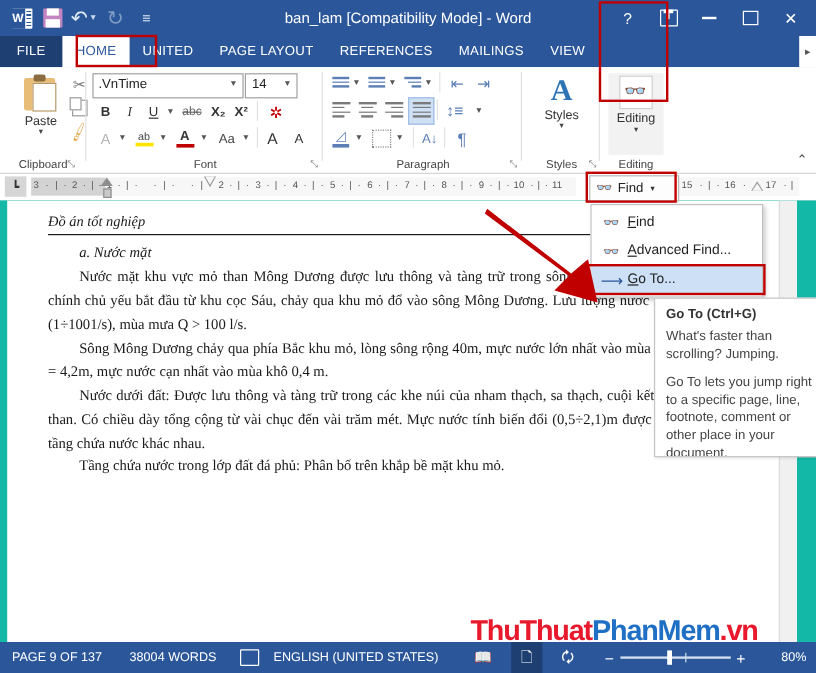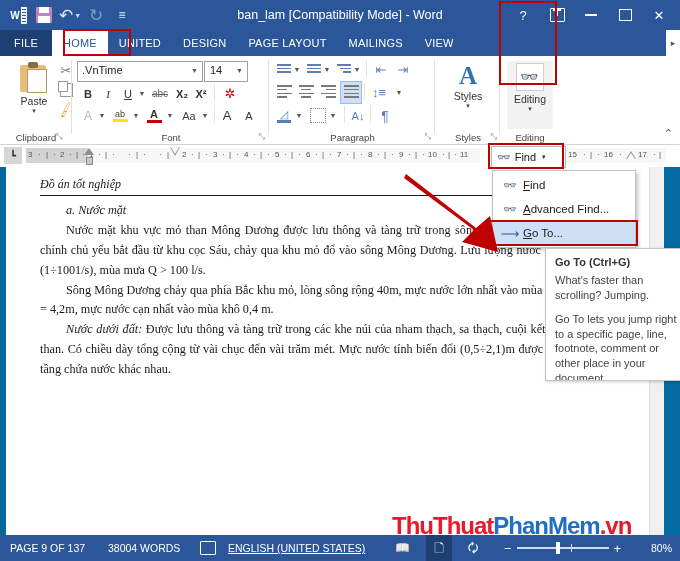--- a/index.html
+++ b/index.html
@@ -110,31 +110,31 @@
   
   .rulerbar{position:absolute;left:0;top:145px;width:680px;height:22px;background:#fff;border-bottom:1px solid #e2e2e2;}
   .tabsel{position:absolute;left:4px;top:2px;width:18px;height:17px;background:#d6d6d6;color:#333;font-size:10px;
     display:flex;align-items:center;justify-content:center;}
   .ruler{position:absolute;left:26px;top:3px;height:15px;background:#f2f2f2;font-size:8px;color:#555;}
   .ruler .rk{position:absolute;top:2px;}
   .ruler .gray{position:absolute;top:0;height:15px;background:#d3d3d3;}
   .ruler .white{position:absolute;top:0;height:15px;background:#f7f7f7;}
 
   
-  .docarea{position:absolute;left:0;top:167px;width:680px;height:368px;background:#0369a1;overflow:hidden;}
+  .docarea{position:absolute;left:0;top:167px;width:680px;height:368px;background:#14b8a6;overflow:hidden;}
   .page{position:absolute;left:6px;top:0;width:658px;height:368px;background:#fff;}
   .doc-inner{position:absolute;left:34px;top:8px;width:560px;
     font-family:"Liberation Serif", serif;font-size:12.2px;color:#1a1a1a;line-height:1.62;}
   .hdr{display:flex;justify-content:space-between;font-style:italic;font-size:12px;padding-bottom:1px;}
   .hdr-rule{border-top:1.2px solid #1a1a1a;margin:0 0 5px 0;}
   .p{margin:0;text-align:justify;}
   .ind{text-indent:26px;}
   .h4{font-weight:bold;font-style:italic;margin:0 0 0 26px;}
   .sub{font-style:italic;margin:0 0 0 26px;}
-  .ital{font-style:italic;}
+  .ital{}
   .scrollcol{position:absolute;right:0;top:0;width:14px;height:368px;background:#f0f0f0;border-left:1px solid #dcdcdc;}
   .scrollthumb{position:absolute;right:1px;top:90px;width:12px;height:120px;background:#cdcdcd;}
 
   
   .wm{position:absolute;left:392px;top:512px;font-size:24px;font-weight:bold;letter-spacing:-1px;z-index:20;
      font-family:"Liberation Sans", sans-serif;text-shadow:1px 1px 0 rgba(255,255,255,.7);}
   .wm .r{color:#e8192c;}
   .wm .b{color:#1f6fc4;}
 
   
@@ -214,22 +214,22 @@
         </div>
       <div class="winbtn">✕</div>
     </div>
   </div>
 
   <div class="tabbar">
     <div class="tabs">
       <div class="tab file">FILE</div>
       <div class="tab active">HOME</div>
       <div class="tab">UNITED</div>
-      <div class="tab">DESIGN</div>
       <div class="tab">PAGE LAYOUT</div>
+      <div class="tab">REFERENCES</div>
       <div class="tab">MAILINGS</div>
       <div class="tab">VIEW</div>
     </div>
   </div>
   <div class="tab-overflow">▸</div>
   <div class="tab-hl"></div>
 
   <div class="ribbon">
 
     <div class="grp g-clip">
@@ -500,20 +500,21 @@
       <div class="doc-inner">
         <div class="hdr">
           <span>Đồ án tốt nghiệp</span>
           <span>Bộ môn khai thác</span>
         </div>
         <div class="hdr-rule"></div>
         <p class="sub">a. Nước mặt</p>
         <p class="p ind">Nước mặt khu vực mỏ than Mông Dương được lưu thông và tàng trữ trong sông Mông Dương. Hai suối chính chủ yếu bắt đầu từ khu cọc Sáu, chảy qua khu mỏ đổ vào sông Mông Dương. Lưu lượng  nước mùa khô Q (1÷1001/s), mùa mưa Q &gt; 100 l/s.</p>
         <p class="p ind">Sông Mông Dương chảy qua phía Bắc khu mỏ, lòng sông rộng 40m, mực nước lớn nhất vào mùa mưa Hmax = 4,2m, mực nước cạn nhất vào mùa khô 0,4 m.</p>
         <p class="p ind"><span class="ital">Nước dưới đất:</span><span> Được lưu thông và tàng trữ trong các khe núi của nham thạch, sa thạch, cuội kết, cát kết và than. Có chiều dày tổng cộng từ vài chục đến vài trăm mét. Mực nước tính biến đổi (0,5÷2,1)m được chia ra các tầng chứa nước khác nhau.</span></p>
+        <p class="p ind"><span class="ital">Tầng chứa nước  trong lớp đất đá phủ:</span><span> Phân bố  trên khắp bề mặt khu mỏ.</span></p>
       </div>
       <div class="scrollcol">
         <div class="scrollthumb"></div>
       </div>
     </div>
   </div>
 
   <div class="wm">
     <span class="r">ThuThuat</span><span class="b">PhanMem</span><span class="r">.vn</span>
   </div>
@@ -552,21 +553,21 @@
       <p>Go To lets you jump right to a specific page, line, footnote, comment or other place in your document.</p>
     </div>
   </div>
 
   <div class="status">
     <div class="st" style="left:10px;">PAGE 9 OF 137</div>
     <div class="st" style="left:108px;">38004 WORDS</div>
     <div class="st" style="left:200px;">
         <span class="proof"></span>
       </div>
-    <div class="st" style="left:228px;text-decoration:underline;">ENGLISH (UNITED STATES)</div>
+    <div class="st" style="left:228px;">ENGLISH (UNITED STATES)</div>
 
     <div class="st" style="left:390px;">
         <span class="viewbtn">📖</span>
       </div>
     <div class="st" style="left:426px;">
         <span class="viewbtn on">🗋</span>
       </div>
     <div class="st" style="left:460px;">
         <span class="viewbtn">🗘</span>
       </div>

